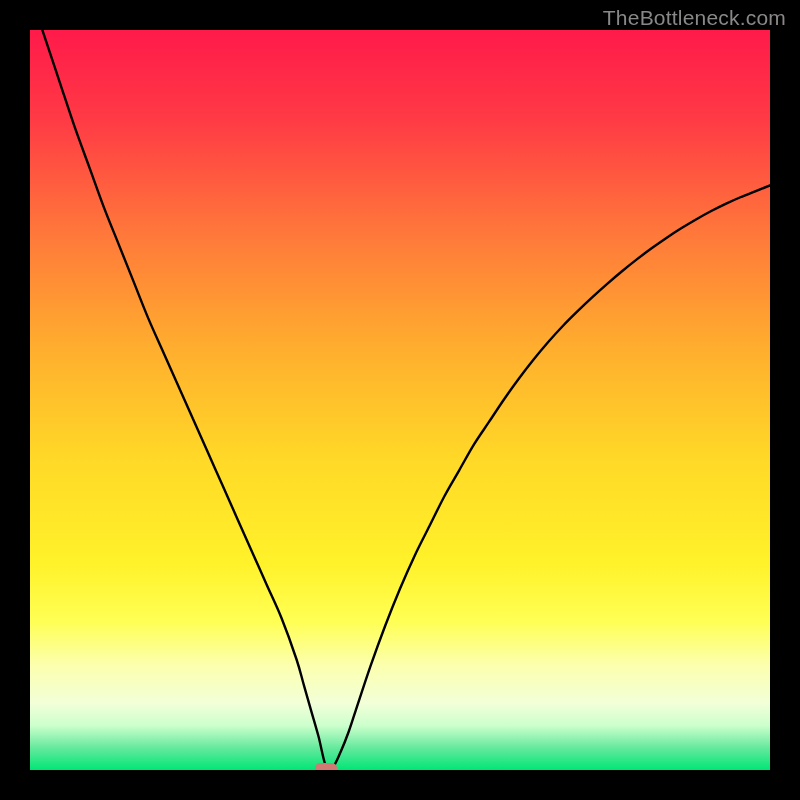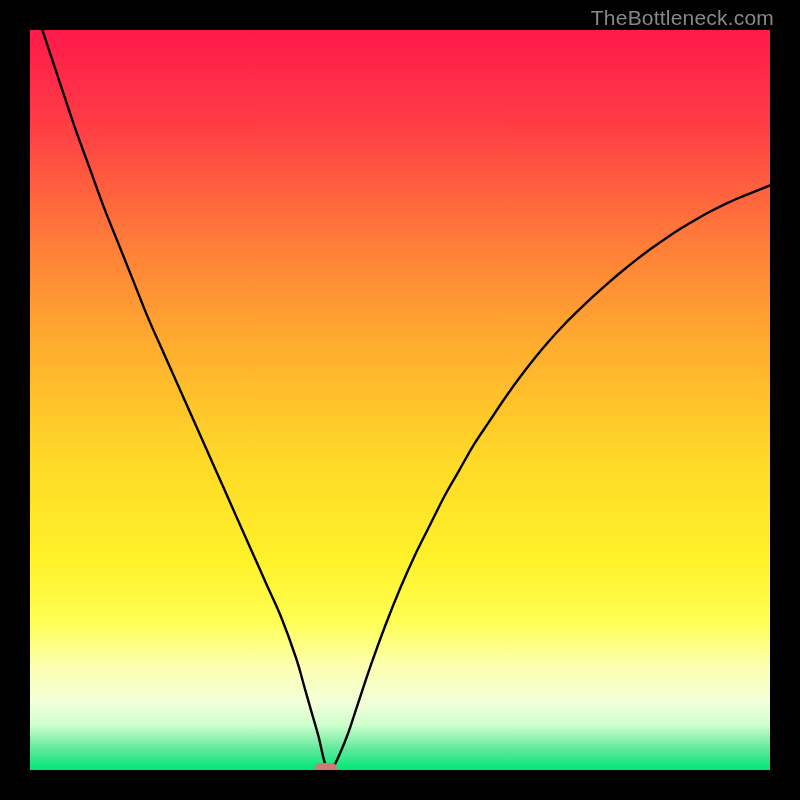--- a/index.html
+++ b/index.html
@@ -7,21 +7,21 @@
     padding: 0;
     width: 800px;
     height: 800px;
     background: #000;
     position: relative;
     font-family: Arial, Helvetica, sans-serif;
   }
   .watermark {
     position: absolute;
     top: 6px;
-    right: 26px;
+    right: 14px;
     color: #888;
     font-size: 21px;
     font-weight: 500;
     letter-spacing: 0.2px;
     z-index: 3;
   }
   .plot {
     position: absolute;
     left: 30px;
     top: 30px;

